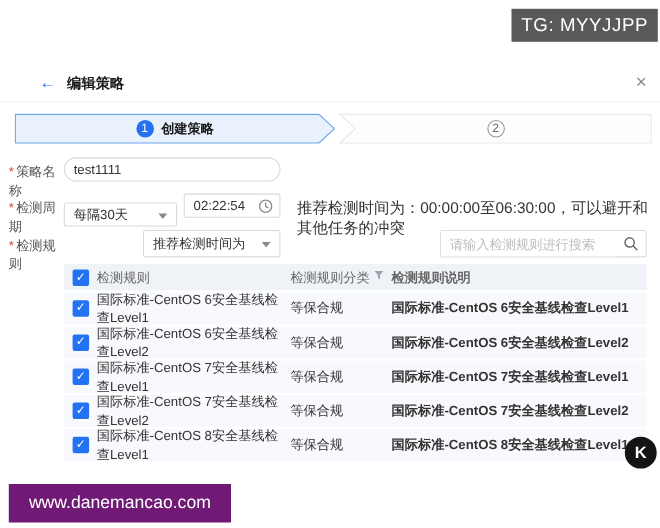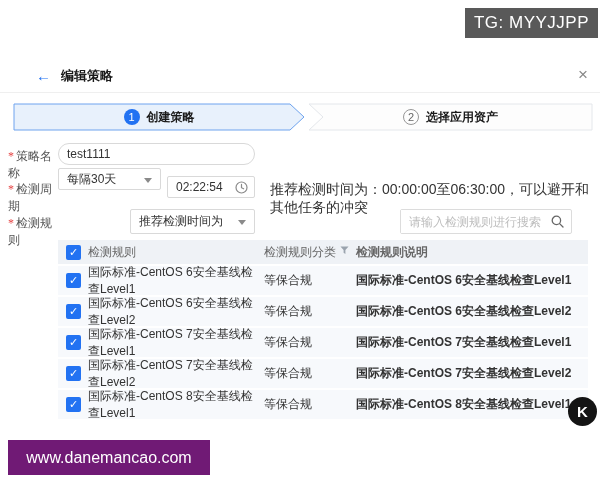--- a/index.html
+++ b/index.html
@@ -25,34 +25,34 @@
   .wizard { position:absolute; left:13px; top:103px; width:580px; height:28px; }
   .step { position:absolute; top:0; height:28px; }
   .step .shape { position:absolute; left:0; top:0; }
   .step .content { position:relative; width:100%; height:100%; display:flex; align-items:center; justify-content:center; gap:7px; }
   .step1 { left:0; width:292px; }
   .step2 { left:295px; width:285px; }
   .step-num { width:16px; height:16px; border-radius:50%; font-size:11px; display:flex; align-items:center; justify-content:center; }
   .step1 .step-num { background:#2272F2; color:#fff; }
   .step2 .step-num { background:transparent; border:1px solid #979797; color:#666; }
   .step-label { font-size:12px; font-weight:bold; color:#1a1a1a; }
-  .field-label { position:absolute; left:8px; width:48px; font-size:12px; color:#555;font-family:Liberation Serif, serif; }
+  .field-label { position:absolute; left:8px; width:48px; font-size:12px; color:#555; }
   .req { color:#E54545; margin-right:2px; }
   .tx-input { position:absolute; border:1px solid #d9d9d9; border-radius:2px; background:#fff; font-size:12px; color:#333;
     padding:0 8px; height:22px; font-family:"Liberation Sans","DejaVu Sans",sans-serif; outline:none; }
   .sel-box { position:absolute; border:1px solid #d9d9d9; border-radius:2px; background:#fff; height:22px;
     display:flex; align-items:center; padding:0 8px; color:#333; cursor:pointer; }
   .caret { position:absolute; right:8px; top:9px; width:0; height:0; border-left:4px solid transparent;
     border-right:4px solid transparent; border-top:5px solid #8a8a8a; }
   .icon-right { position:absolute; right:6px; top:4px; }
   .hint-text { position:absolute; left:270px; top:181px; font-size:14px; color:#333; }
 
   .btn-primary { position:absolute; left:58px; top:209px; width:64px; height:25px; background:#2177F2; color:#fff;
     border:none; border-radius:2px; font-size:12px; cursor:pointer; font-family:"Liberation Sans","DejaVu Sans",sans-serif; }
-  .search-box { position:absolute; left:400px; top:209px; width:172px; height:25px; border:1px solid #dcdcdc; border-radius:2px;text-decoration:underline; }
+  .search-box { position:absolute; left:400px; top:209px; width:188px; height:25px; border:1px solid #dcdcdc; border-radius:2px;text-decoration:underline; }
   .search-box input { width:158px; height:23px; border:none; outline:none; padding:0 8px; font-size:12px; color:#333;
     font-family:"Liberation Sans","DejaVu Sans",sans-serif; }
   .search-box input::placeholder { color:#bdbdbd; }
   .search-icn { position:absolute; right:7px; top:5px; }
 
   
   .rule-table { position:absolute; left:58px; top:240px; width:530px; }
   .t-head { height:24px; background:#eff2f6; display:flex; align-items:center; color:#666; }
   .t-row { height:29px; margin-top:2px; background:#f7f9fc; display:flex; align-items:center; color:#333; }
   .cell-cb { width:15px; height:15px; margin:0 7px 0 8px; background:#2272F2; border-radius:2px; color:#fff;
@@ -88,34 +88,33 @@
         <span class="step-num">1</span>
         <span class="step-label">创建策略</span>
       </div>
     </div>
     <div class="step step2">
       <svg class="shape" width="285" height="28">
         <polygon points="1,1 284,1 284,27 1,27 15,14" fill="#FDFDFD" stroke="#E4E7EB" stroke-width="1"></polygon>
       </svg>
       <div class="content">
         <span class="step-num">2</span>
-        <span class="step-label">选择应用资产</span>
       </div>
     </div>
   </div>
 
   <div class="field-label" style="top:148px;">
     <span class="req">*</span><span>策略名称</span>
   </div>
   <input class="tx-input" style="left: 58px; top: 143px; width: 197px; border-radius: 11px;" type="text" value="test1111">
 
   <div class="field-label" style="top:181px;">
     <span class="req">*</span><span>检测周期</span>
   </div>
-  <div class="sel-box" style="left:58px; top:168px; width:103px;">
+  <div class="sel-box" style="left:58px; top:184px; width:103px;">
     <span>每隔30天</span>
     <span class="caret"></span>
   </div>
   <div class="sel-box" style="left:167px; top:176px; width:88px;">
     <span>02:22:54</span>
     <span class="icon-right">
       <svg width="13" height="13" viewBox="0 0 13 13">
           <circle cx="6.5" cy="6.5" r="5.5" fill="none" stroke="#8a8a8a" stroke-width="1.2"></circle>
           <path d="M6.5 3.4 V6.7 L8.6 7.8" fill="none" stroke="#8a8a8a" stroke-width="1.2" stroke-linecap="round"></path>
         </svg>

